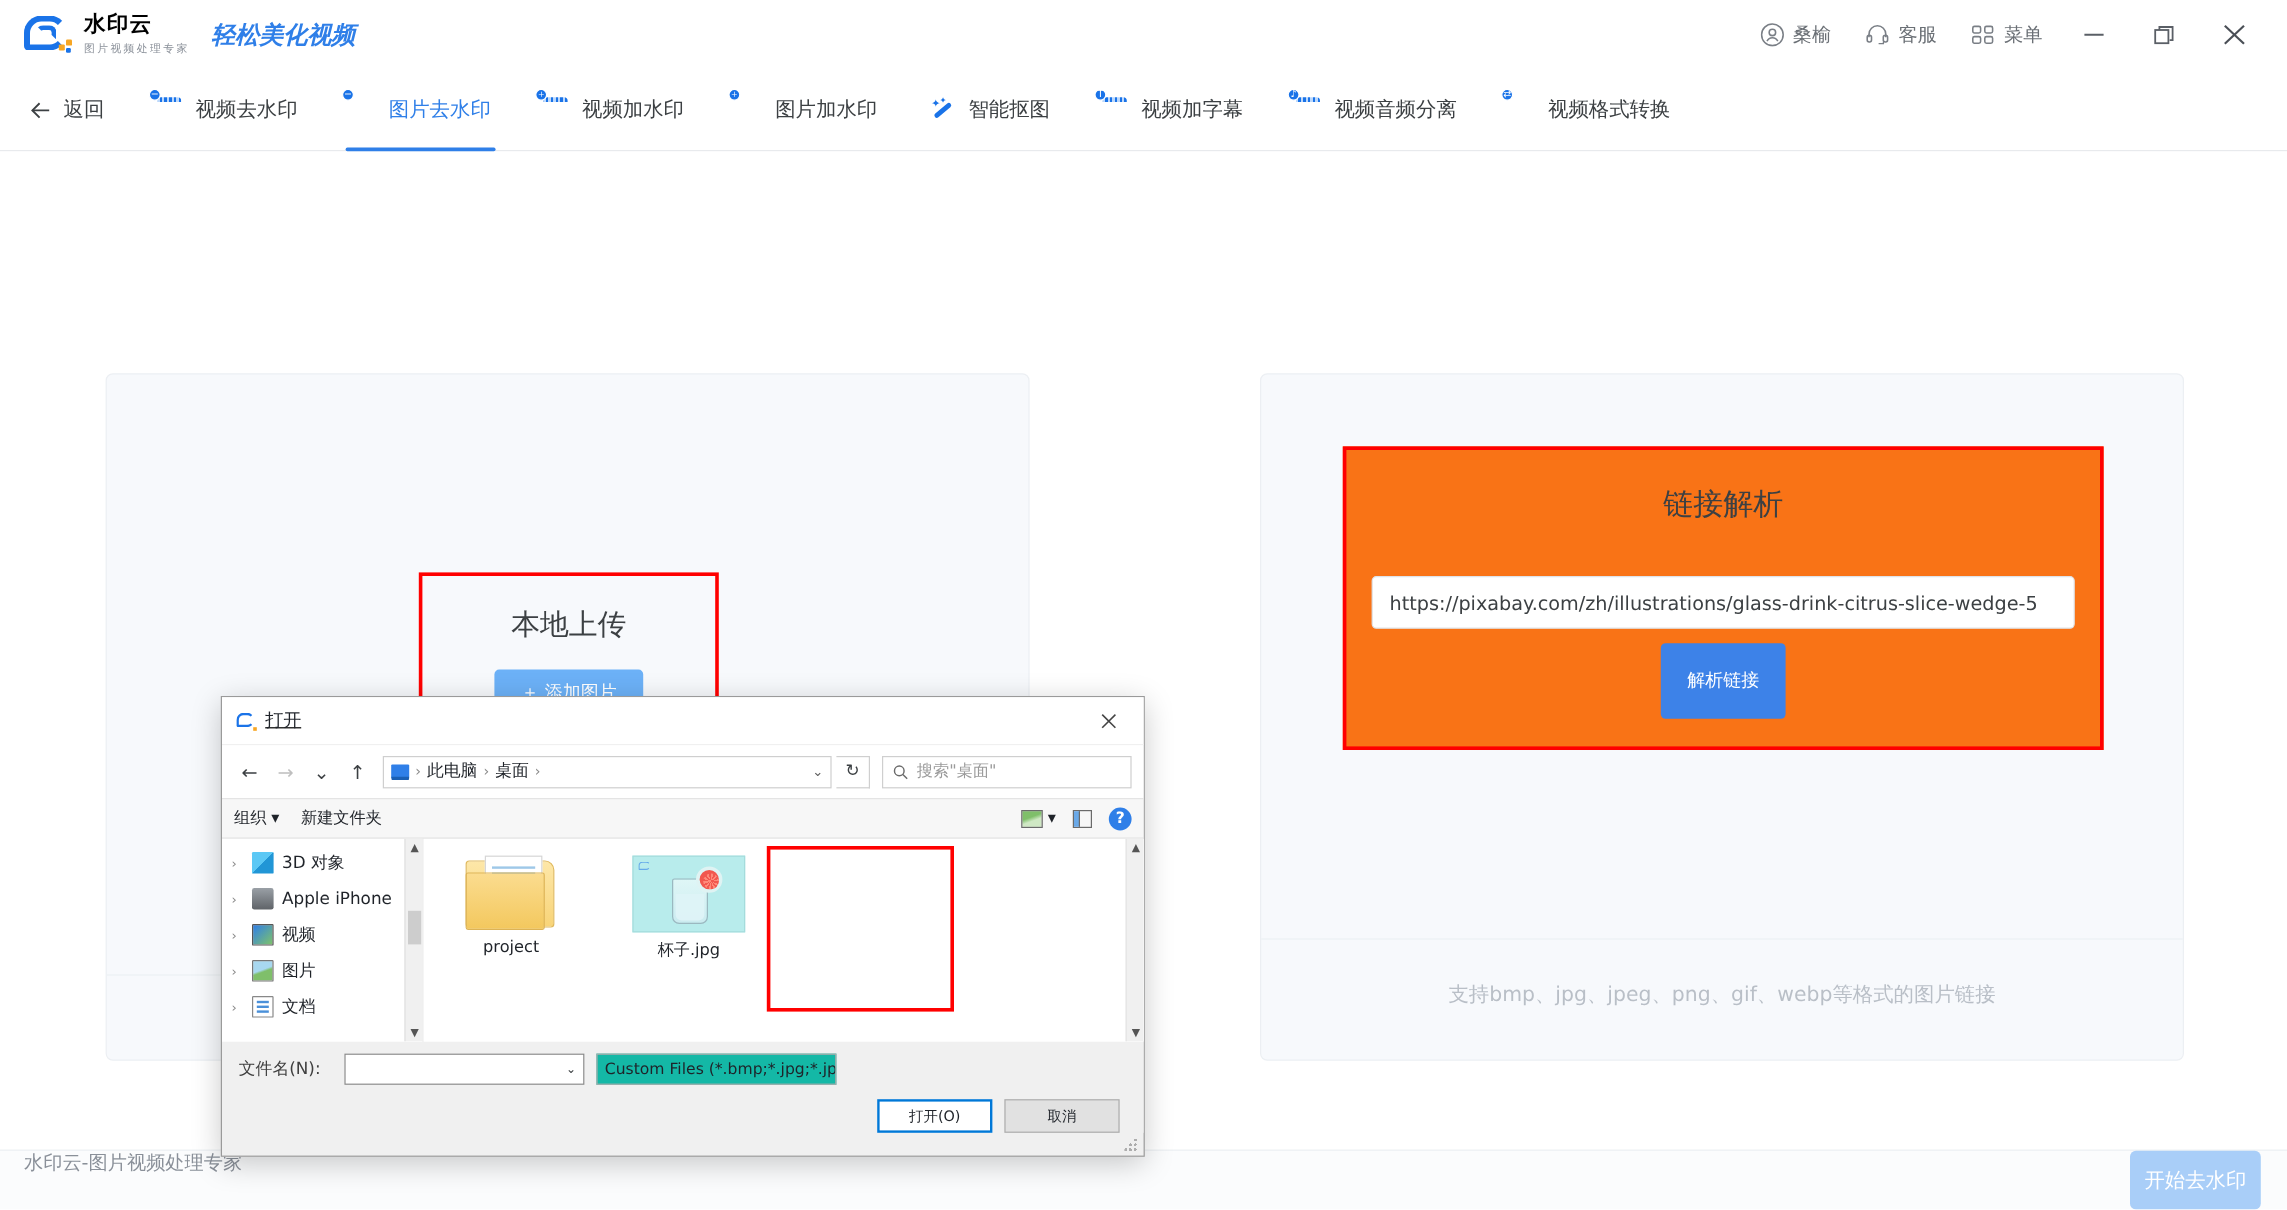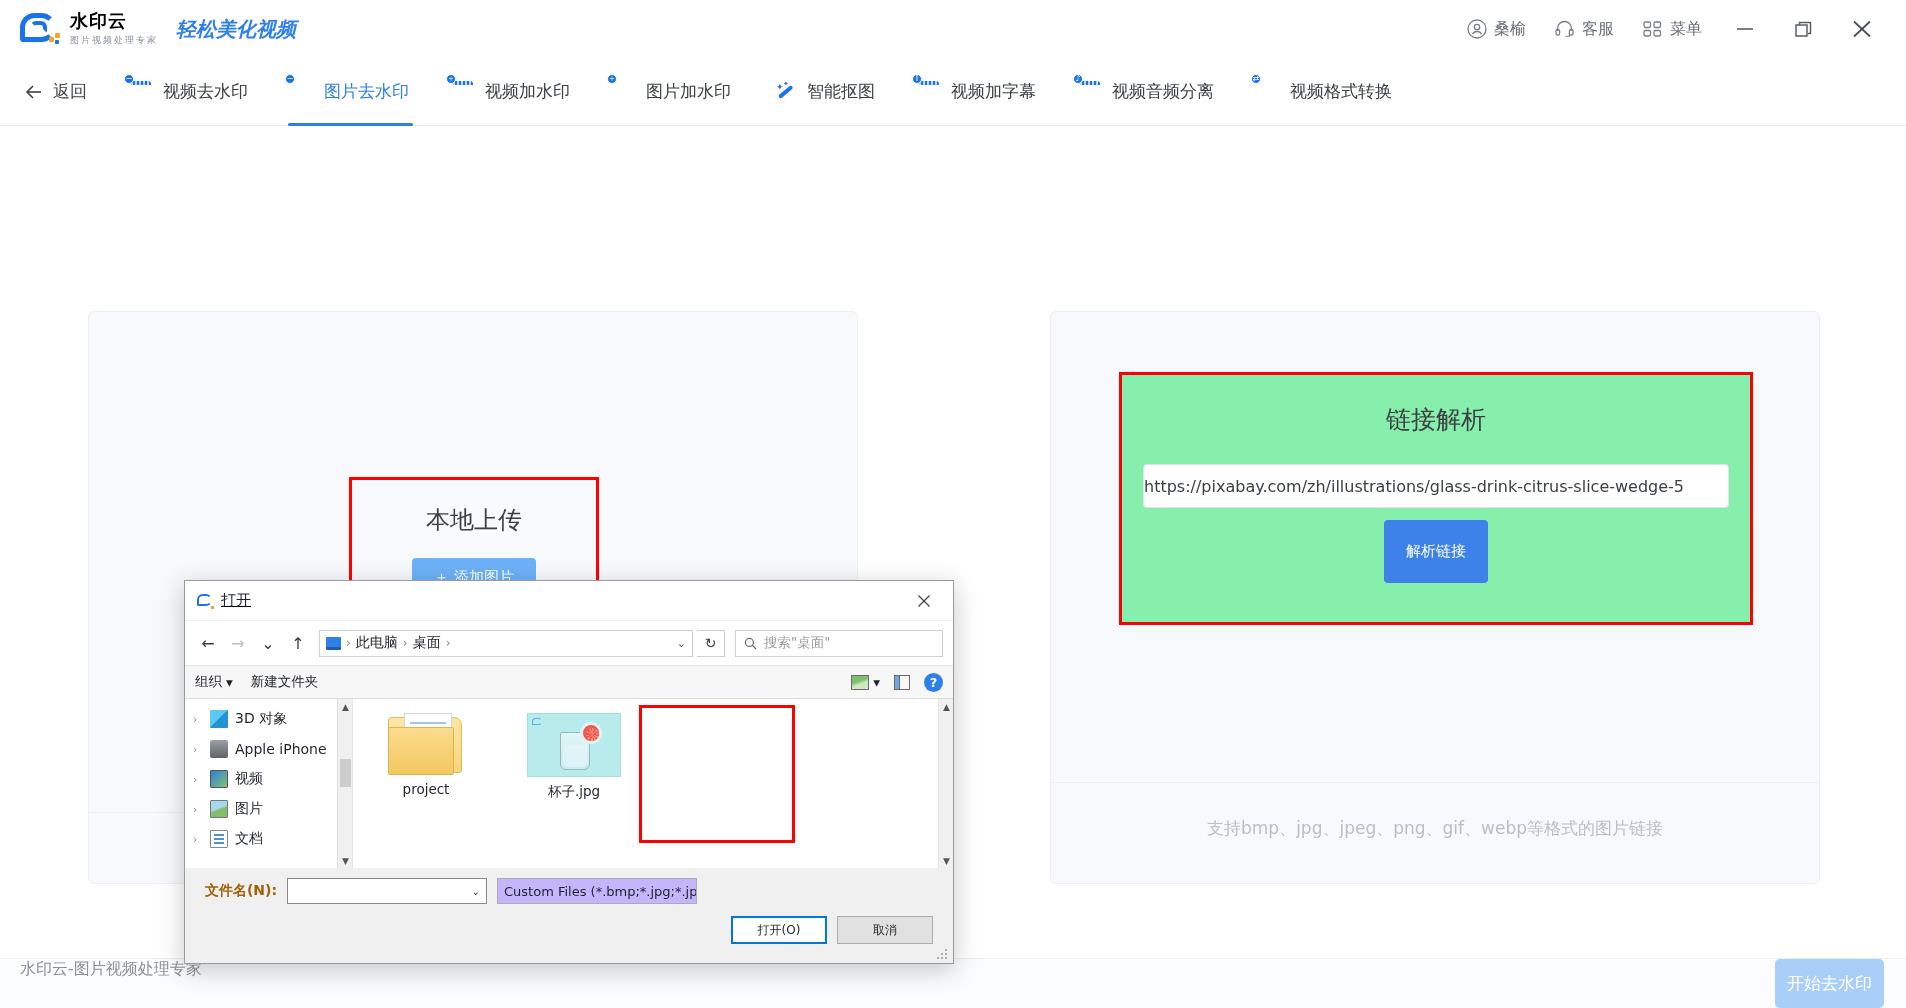--- a/index.html
+++ b/index.html
@@ -119,31 +119,31 @@
     margin-top: 22px; background: #6cb1f7; color: #fff; border: none;
     border-radius: 4px; padding: 10px 22px; font-size: 15px; cursor: pointer;
     font-family: "DejaVu Sans", sans-serif;
   }
   .left-divider {
     position: absolute; left: 0; right: 0; bottom: 70px; height: 1px; background: #ecf0f4;
   }
 
   .link-box {
     position: absolute; left: 68px; top: 60px; width: 634px; height: 253px;
-    border: 3px solid #ff0000; background: #86efac;
+    border: 3px solid #ff0000; background: #f97316;
     display: flex; flex-direction: column; align-items: center;
   }
   .link-title {
     font-size: 25px; color: #3c4043; margin-top: 28px;
     font-family: "DejaVu Sans", sans-serif;
   }
   .link-input {
-    margin-top: 28px; width: 586px; height: 44px;
+    margin-top: 44px; width: 586px; height: 44px;
     border: 1px solid #dfe3e8; border-radius: 4px; background: #fff;
-    padding: 0 0; font-size: 16px; color: #3c4043; outline: none;
+    padding: 0 14px; font-size: 16px; color: #3c4043; outline: none;
     font-family: "DejaVu Sans", sans-serif;
   }
   .btn-parse {
     margin-top: 12px; background: #3d82e8; color: #fff; border: none;
     border-radius: 4px; padding: 22px 22px; font-size: 15px; cursor: pointer;
     font-family: "DejaVu Sans", sans-serif;
   }
   .right-divider {
     position: absolute; left: 0; right: 0; bottom: 100px; height: 1px; background: #ecf0f4;
   }
@@ -313,28 +313,28 @@
     position: absolute; left: 286px; top: 6px; width: 156px; height: 138px;
     border: 3px solid #ff0000; pointer-events: none;
   }
   .files-scroll {
     position: absolute; right: 0; top: 0; width: 15px; height: 100%;
     background: #f0f0f0; border-left: 1px solid #e4e4e4;
   }
 
   .dlg-foot { background: #f0f0f0; padding: 10px 14px 0 14px; }
   .foot-row1 { display: flex; align-items: center; gap: 10px; }
-  .fn-label { font-size: 14px; color: #a16207; width: 78px; text-align: right; font-weight: bold; }
+  .fn-label { font-size: 14px; color: #404040; width: 78px; text-align: left; }
   .fn-input {
     width: 200px; height: 26px; border: 1px solid #8a8a8a; background: #fff;
     display: flex; align-items: center; padding: 0 6px; font-size: 13px;
   }
   .fn-caret { margin-left: auto; color: #3c4043; font-size: 10px; }
   .ft-select {
-    width: 200px; height: 26px; border: 1px solid #acacac; background: #c4b5fd;
+    width: 200px; height: 26px; border: 1px solid #acacac; background: #14b8a6;
     display: flex; align-items: center; padding: 0 6px; font-size: 13px; color: #1f2329;
     overflow: hidden; white-space: nowrap;
   }
   .foot-row2 { display: flex; justify-content: flex-end; gap: 10px; margin-top: 12px; padding-right: 6px; }
   .dlg-btn {
     width: 96px; height: 28px; font-size: 12px; cursor: pointer;
     background: #e1e1e1; border: 1px solid #adadad; color: #1f2329;
     font-family: "DejaVu Sans", sans-serif;
   }
   .dlg-btn.primary { background: #fff; border: 2px solid #0078d7; }

